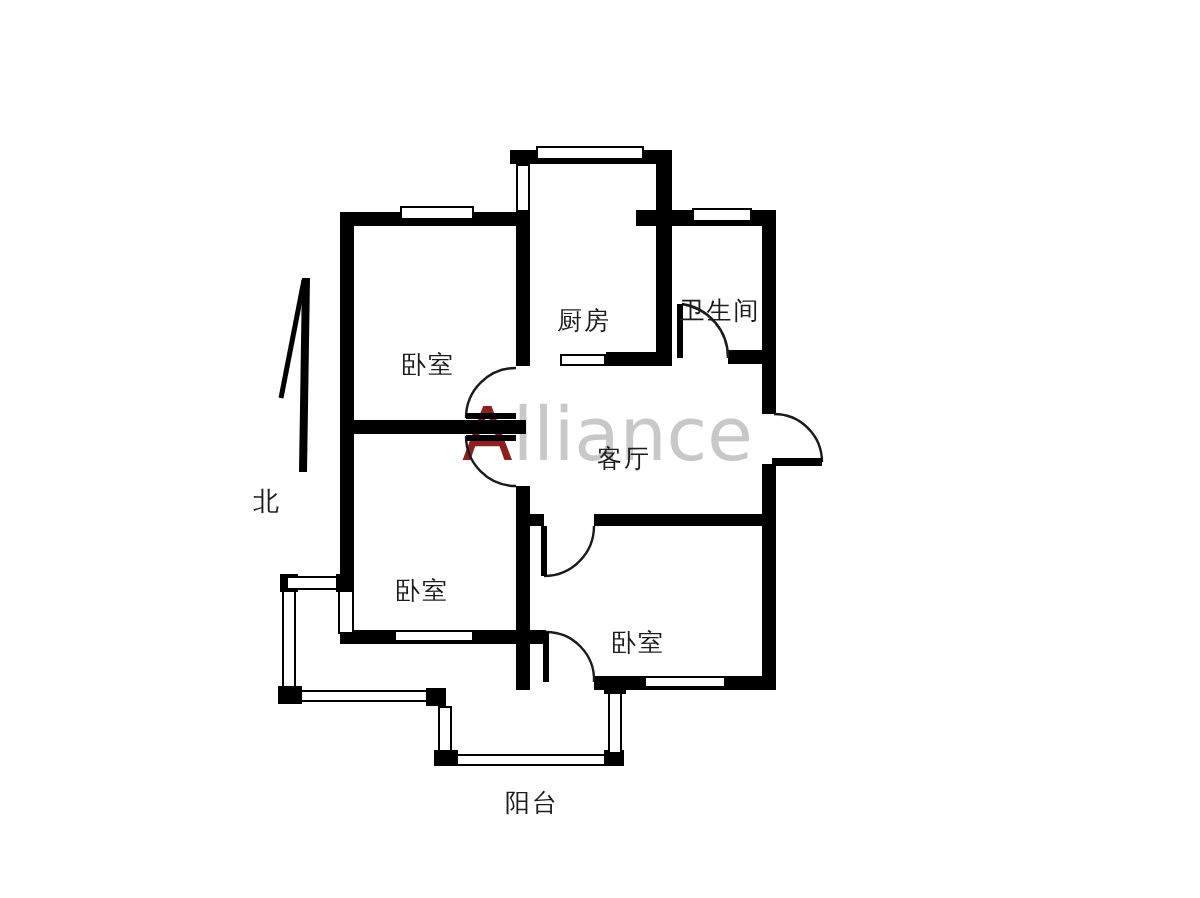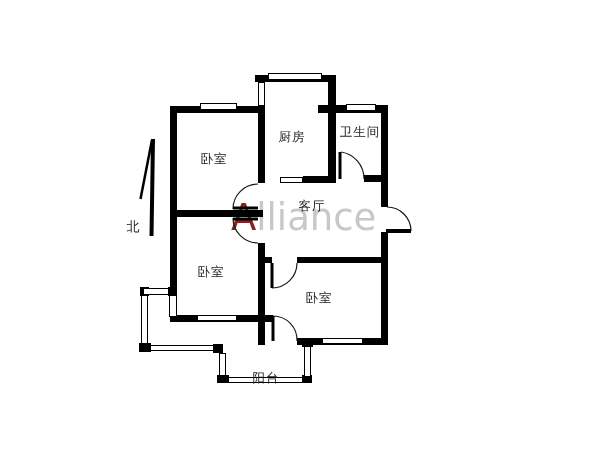--- a/index.html
+++ b/index.html
@@ -5,21 +5,21 @@
   html,body{margin:0;padding:0;background:#fff;}
   .canvas{
     position:relative;width:600px;height:449px;background:var(--bg,#fff);
     font-family:"DejaVu Sans","Liberation Sans",sans-serif;overflow:hidden;
   }
   .wall{position:absolute;background:var(--wall,#000);z-index:2;}
   .win{position:absolute;background:#fff;border:1px solid var(--wall,#000);box-sizing:border-box;z-index:3;}
   .blk{position:absolute;background:var(--wall,#000);z-index:3;}
   .room-label{
     position:absolute;transform:translate(-50%,-50%);
-    font-size:12.5px;color:#1c1c1c;letter-spacing:1px;white-space:nowrap;z-index:5;
+    font-size:12.5px;color:#1c1c1c;letter-spacing:1px;white-space:nowrap;z-index:5;margin-top:24px;
   }
   .north-label{font-size:13px;letter-spacing:0;}
   .watermark{
     position:absolute;left:231px;top:199px;z-index:1;
     font-size:37px;font-weight:400;letter-spacing:0px;line-height:1;white-space:nowrap;
   }
   .wm-a{color:var(--wm-a,#8b2020);}
   .wm-rest{color:var(--wm-rest,#c8c8c8);}
   svg.overlay{position:absolute;left:0;top:0;z-index:4;}
 </style>

